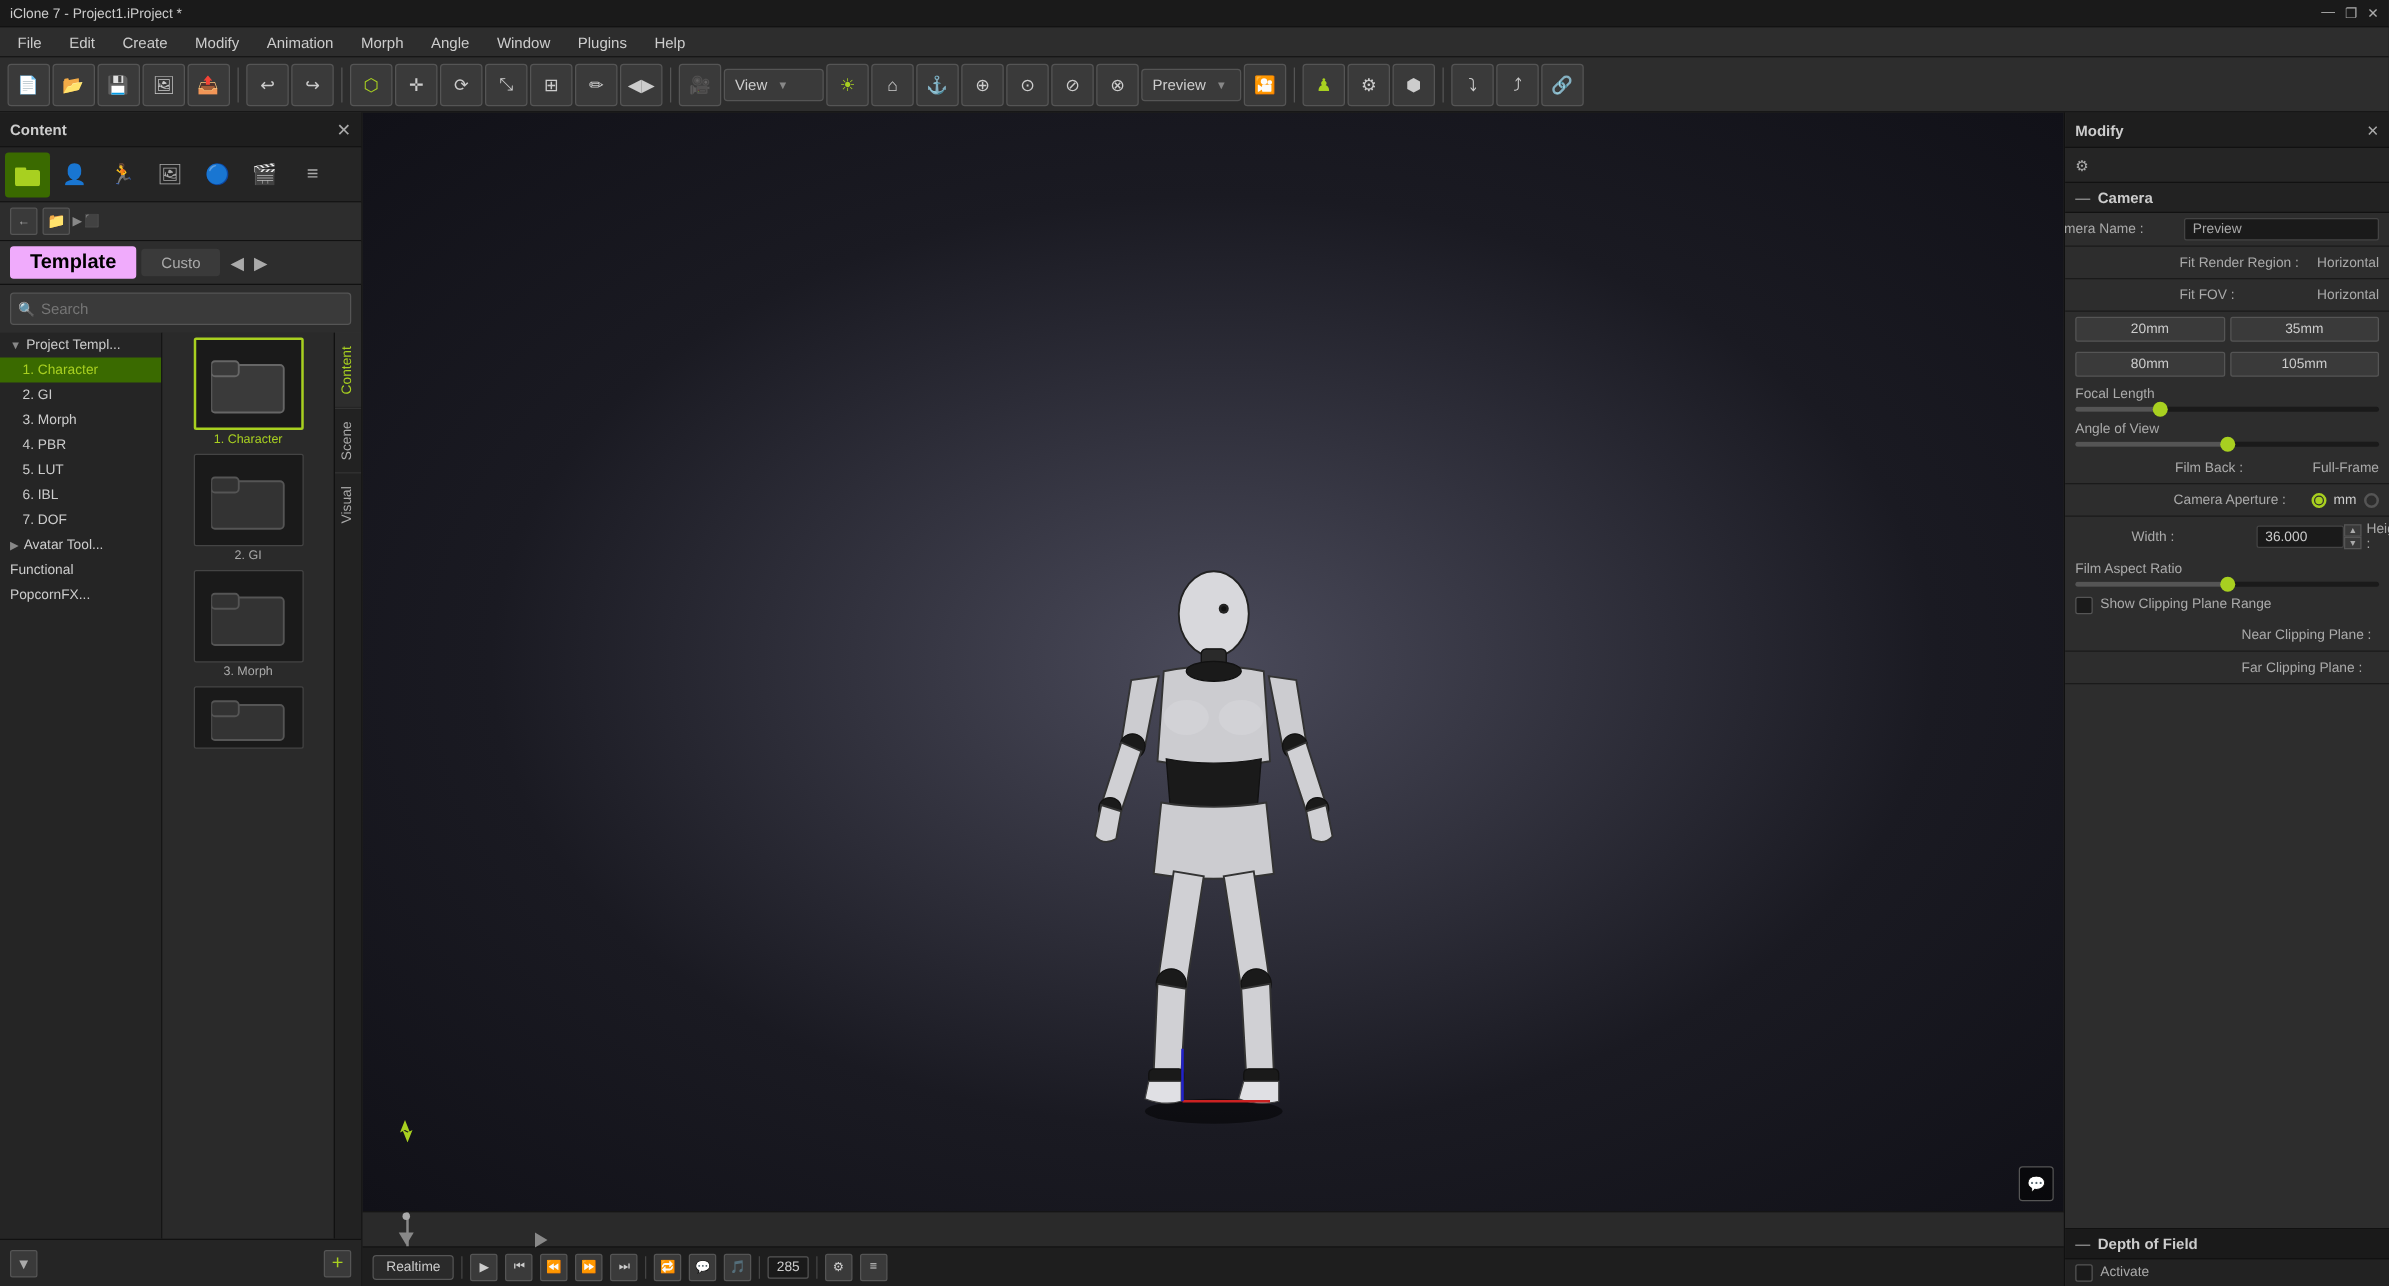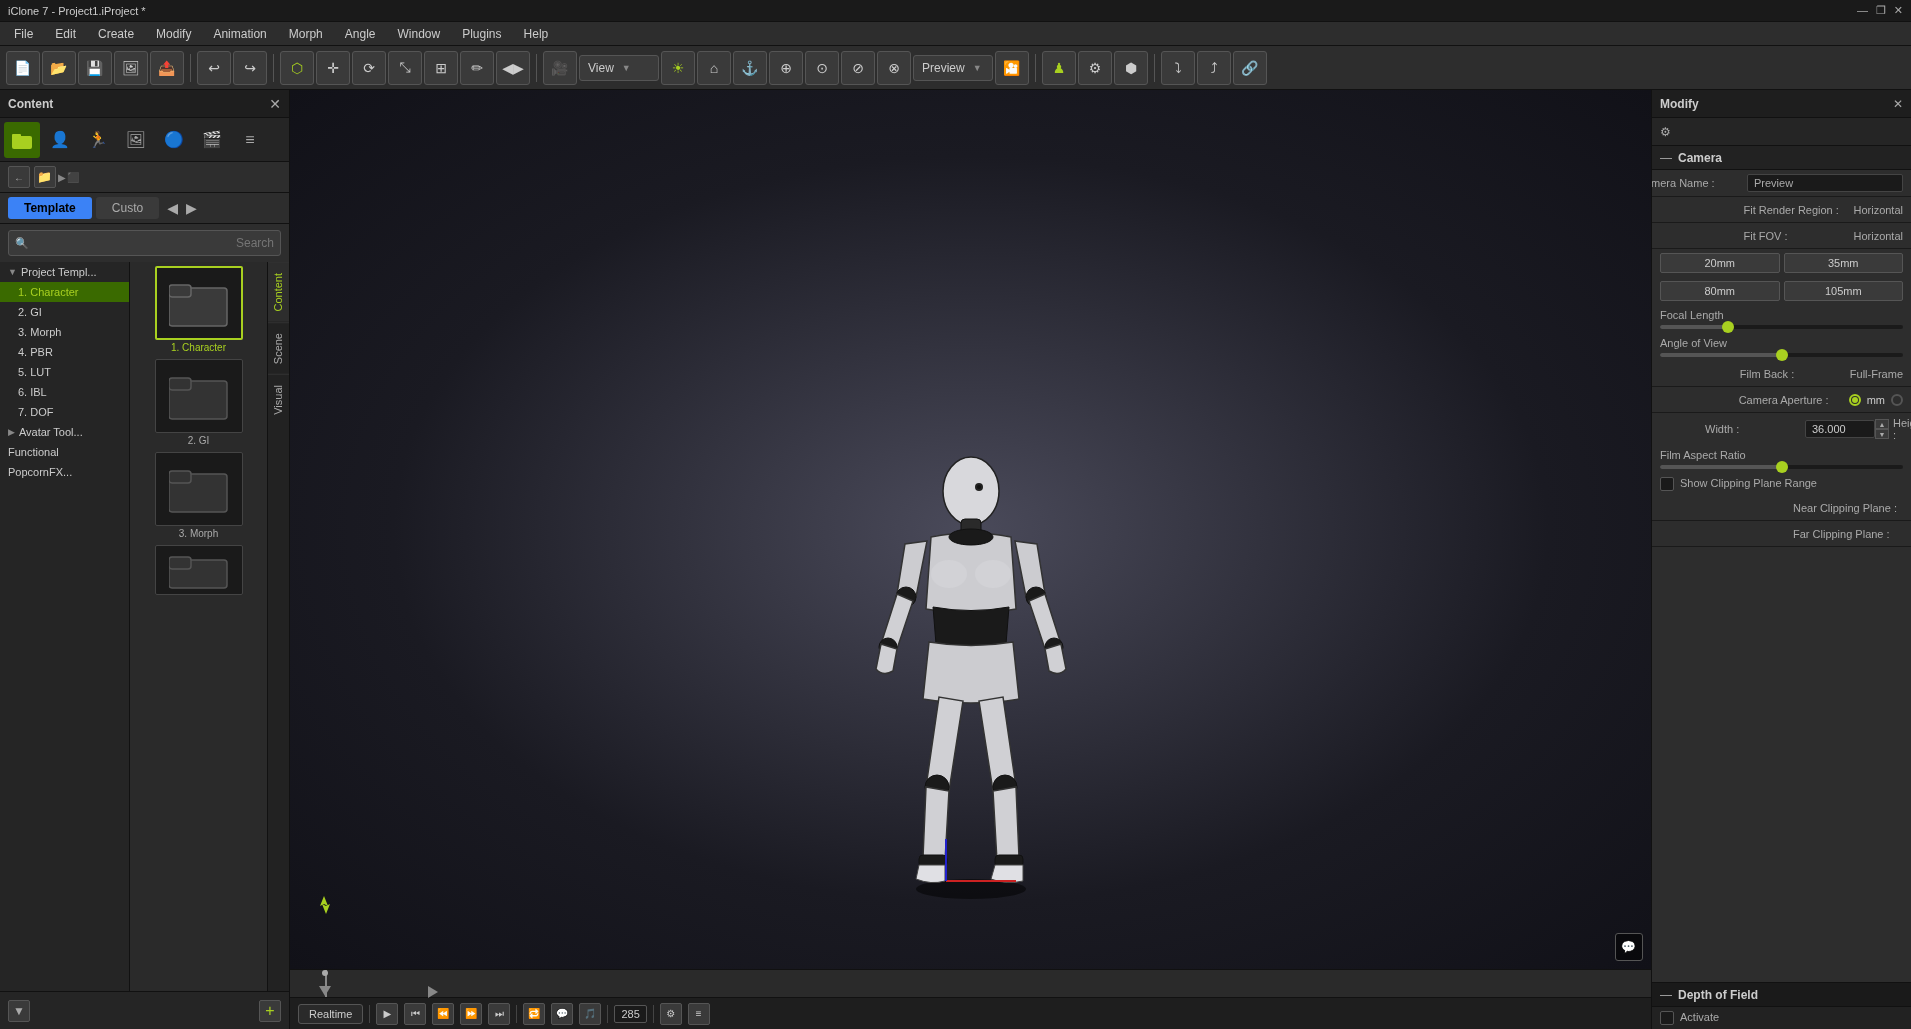--- a/index.html
+++ b/index.html
@@ -183,27 +183,27 @@
     
     .template-tabs {
       display: flex;
       align-items: center;
       padding: 4px 8px;
       gap: 4px;
       background: #2d2d2d;
       border-bottom: 1px solid #111;
     }
     .template-tab-active {
-      background: #3b82f6;
+      background: #f0abfc;
       color: #000;
       font-weight: bold;
       padding: 4px 16px;
       border-radius: 3px;
       cursor: pointer;
-      font-size: 12px;
+      font-size: 16px;
     }
     .template-tab-inactive {
       background: #3a3a3a;
       color: #aaa;
       padding: 4px 16px;
       border-radius: 3px;
       cursor: pointer;
       font-size: 12px;
     }
     .tab-arrow {
@@ -225,21 +225,20 @@
       height: 26px;
     }
     .search-icon { color: #888; font-size: 11px; margin-right: 4px; }
     .search-input {
       background: transparent;
       border: none;
       outline: none;
       color: #ccc;
       font-size: 12px;
       width: 100%;
-      text-align: right;
     }
 
     
     .content-body {
       display: flex;
       flex: 1;
       overflow: hidden;
     }
     .tree-panel {
       width: 130px;

